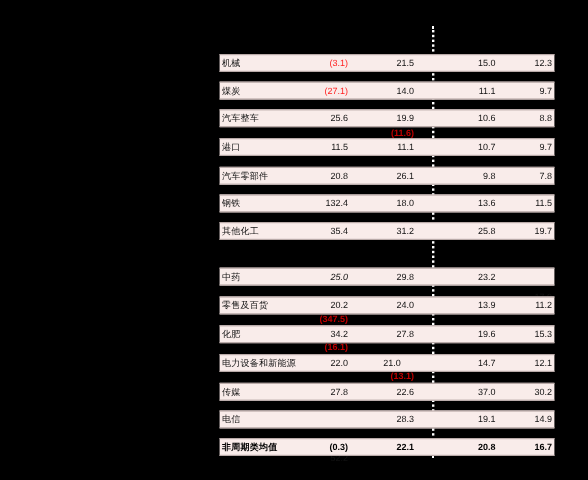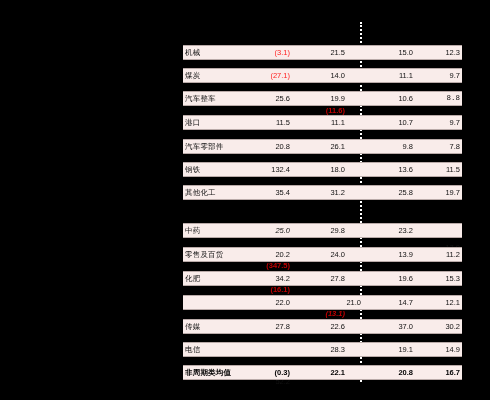--- a/index.html
+++ b/index.html
@@ -103,21 +103,21 @@
         <div class="cell num neg" style="right: 172px;">(27.1)</div>
         <div class="cell num" style="right: 117px;">14.0</div>
         <div class="cell num" style="right: 49px;">11.1</div>
         <div class="cell num" style="right: 2px;">9.7</div>
       </div>
       <div class="row gap-sm">
         <div class="cell c-label">汽车整车</div>
         <div class="cell num" style="right: 172px;">25.6</div>
         <div class="cell num" style="right: 117px;">19.9</div>
         <div class="cell num" style="right: 49px;">10.6</div>
-        <div class="cell num" style="right: 2px; font-family: Liberation Mono, monospace;">8.8</div>
+        <div class="cell num" style="right: 2px;">8.8</div>
       </div>
       <div class="row gap-xs" style="margin-top: 9px;">
         <div class="cell c-label">港口</div>
         <div class="cell num" style="right: 172px;">11.5</div>
         <div class="cell num" style="right: 117px;">11.1</div>
         <div class="cell num" style="right: 49px;">10.7</div>
         <div class="cell num" style="right: 2px;">9.7</div>
       </div>
       <div class="overflow" style="right: 117px; top: 61px;">(11.6)</div>
       <div class="row gap-xs" style="margin-top: 9px;">
@@ -158,26 +158,27 @@
       <div class="overflow" style="right: 172px; top: 216px;">(347.5)</div>
       <div class="row gap-xs" style="margin-top: 9px;">
         <div class="cell c-label">化肥</div>
         <div class="cell num" style="right: 172px;">34.2</div>
         <div class="cell num" style="right: 117px;">27.8</div>
         <div class="cell num" style="right: 49px;">19.6</div>
         <div class="cell num" style="right: 2px;">15.3</div>
       </div>
       <div class="overflow" style="right: 172px; top: 240px;">(16.1)</div>
       <div class="row gap-xs" style="margin-top: 9px;">
+        <div class="cell c-label">电力设备和新能源</div>
         <div class="cell num" style="right: 172px;">22.0</div>
-        <div class="cell num" style="right: 101px; text-align: right;">21.0</div>
+        <div class="cell num" style="right: 128px; text-align: right;">21.0</div>
         <div class="cell num" style="right: 49px;">14.7</div>
         <div class="cell num" style="right: 2px;">12.1</div>
       </div>
-      <div class="overflow" style="right: 117px; top: 264px; font-style: italic;">(13.1)</div>
+      <div class="overflow" style="right: 117px; top: 264px;">(13.1)</div>
       <div class="row gap-xs" style="margin-top: 9px;">
         <div class="cell c-label">传媒</div>
         <div class="cell num" style="right: 172px;">27.8</div>
         <div class="cell num" style="right: 117px;">22.6</div>
         <div class="cell num" style="right: 49px;">37.0</div>
         <div class="cell num" style="right: 2px;">30.2</div>
       </div>
       <div class="row gap-sm">
         <div class="cell c-label">电信</div>
         <div class="cell num" style="right: 172px; margin-top: 32px;">52.2</div>

